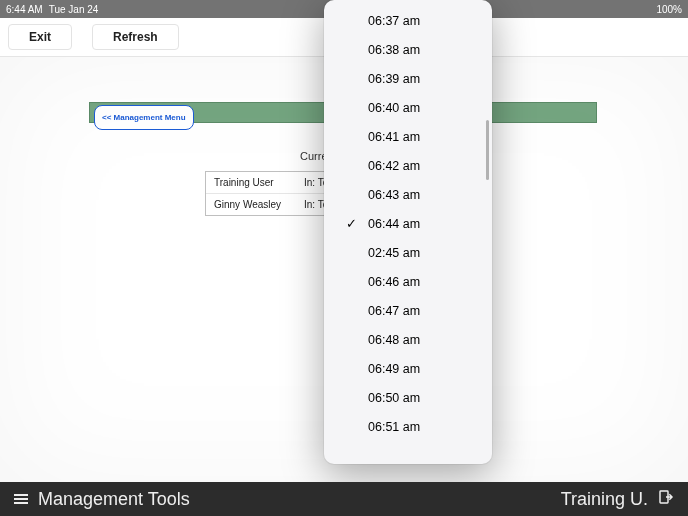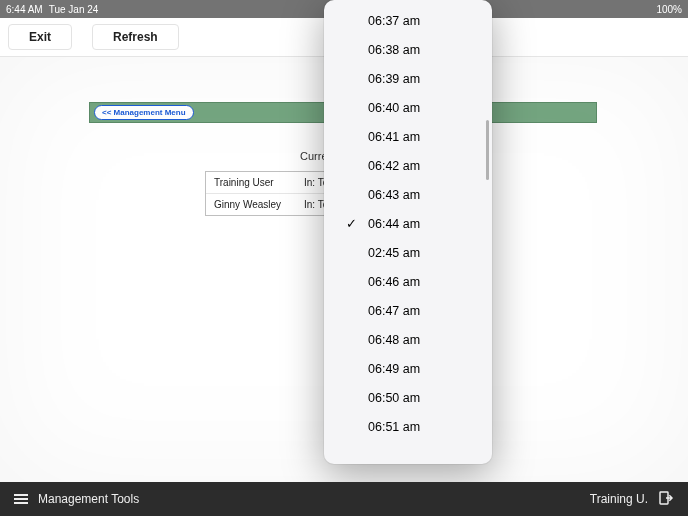--- a/index.html
+++ b/index.html
@@ -5,28 +5,28 @@
   * { box-sizing: border-box; margin: 0; padding: 0; }
   html, body { width: 688px; height: 516px; font-family: -apple-system, Helvetica, Arial, sans-serif; background: #fff; overflow: hidden; position: relative; }
   .status-bar { background: #737373; color: #fff; height: 18px; display: flex; align-items: center; justify-content: space-between; font-size: 10px; padding: 0 6px; }
   .status-left { display: flex; gap: 6px; }
   .status-right { display: flex; align-items: center; gap: 12px; flex-direction: column; }
   .wifi svg, .battery svg { display: block; }
   .toolbar { height: 39px; display: flex; align-items: center; gap: 20px; padding: 0 8px; border-bottom: 1px solid #e5e5e5; background:#fff; }
   .btn { border: 1px solid #e3e3e3; background: #fff; border-radius: 4px; height: 26px; padding: 0 20px; font-size: 12px; font-weight: 600; color: #222; display:flex; align-items:center; cursor:pointer; }
   .content { position: relative; height: calc(516px - 18px - 39px - 34px); }
   .green-bar { position: absolute; left: 89px; top: 45px; width: 508px; height: 21px; background: #74a580; border: 1px solid #5a8a66; color: #fff; font-size: 12px; font-weight: 600; display: flex; align-items: center; justify-content: center; }
-  .mgmt-chip { position: absolute; left: 94px; top: 48px; height: 15px; background: #fff; border: 1px solid #1b5bd6; border-radius: 8px; color: #1b5bd6; font-size: 8px; font-weight: 600; display: flex; align-items: center; padding: 0 7px; cursor:pointer; }
+  .mgmt-chip { position: absolute; left: 94px; top: 48px; height: 25px; background: #fff; border: 1px solid #1b5bd6; border-radius: 8px; color: #1b5bd6; font-size: 8px; font-weight: 600; display: flex; align-items: center; padding: 0 7px; cursor:pointer; }
   .current-label { position: absolute; left: 300px; top: 93px; font-size: 11px; color: #333; }
   .table { position: absolute; left: 205px; top: 114px; border: 1px solid #bfbfbf; min-width: 250px; }
   .row { display: flex; gap: 10px; padding: 5px 8px; font-size: 10px; color: #222; align-items:center; }
   .row + .row { border-top: 1px solid #e6e6e6; }
   .cell-name { width: 80px; }
   .cell-in { }
-  .footer { position: absolute; left: 0; bottom: 0; width: 100%; height: 34px; background: #2c2c2c; color: #eee; display: flex; align-items: center; justify-content: space-between; padding: 0 14px; font-size: 12px; }
+  .footer { position: absolute; left: 0; bottom: 0; width: 100%; height: 34px; background: #2c2c2c; color: #eee; display: flex; align-items: center; justify-content: space-between; padding: 0 14px; font-size: 18px; }
   .footer-left { display: flex; align-items: center; gap: 10px; }
   .footer-right { display: flex; align-items: center; gap: 10px; cursor:pointer; }
   .hamburger { width: 14px; height: 10px; display:flex; flex-direction:column; justify-content:space-between; cursor:pointer;}
   .hamburger div { height:2px; background:#eee; }
   .dropdown { position: absolute; left: 324px; top: 0; width: 168px; height: 464px; background: #f5f5f7; border-radius: 10px; box-shadow: 0 10px 40px rgba(0,0,0,0.35), 0 0 0 1px rgba(0,0,0,0.05); overflow: hidden; }
   .dd-list { overflow-y: auto; height: 100%; padding: 6px 8px; }
   .dd-item { height: 29px; display: flex; align-items: center; padding-left: 36px; font-size: 12.5px; color: #000; position: relative; cursor:pointer;}
   .dd-item.sel::before { content: "✓"; position: absolute; left: 14px; font-size: 13px; }
   .dd-scroll-ind { position:absolute; right:3px; top:120px; width:3px; height:60px; background: rgba(0,0,0,0.28); border-radius:2px; }
   .overlay-shadow { position:absolute; inset:0; pointer-events:none; box-shadow: inset 0 0 120px rgba(128,128,128,0.08); }

